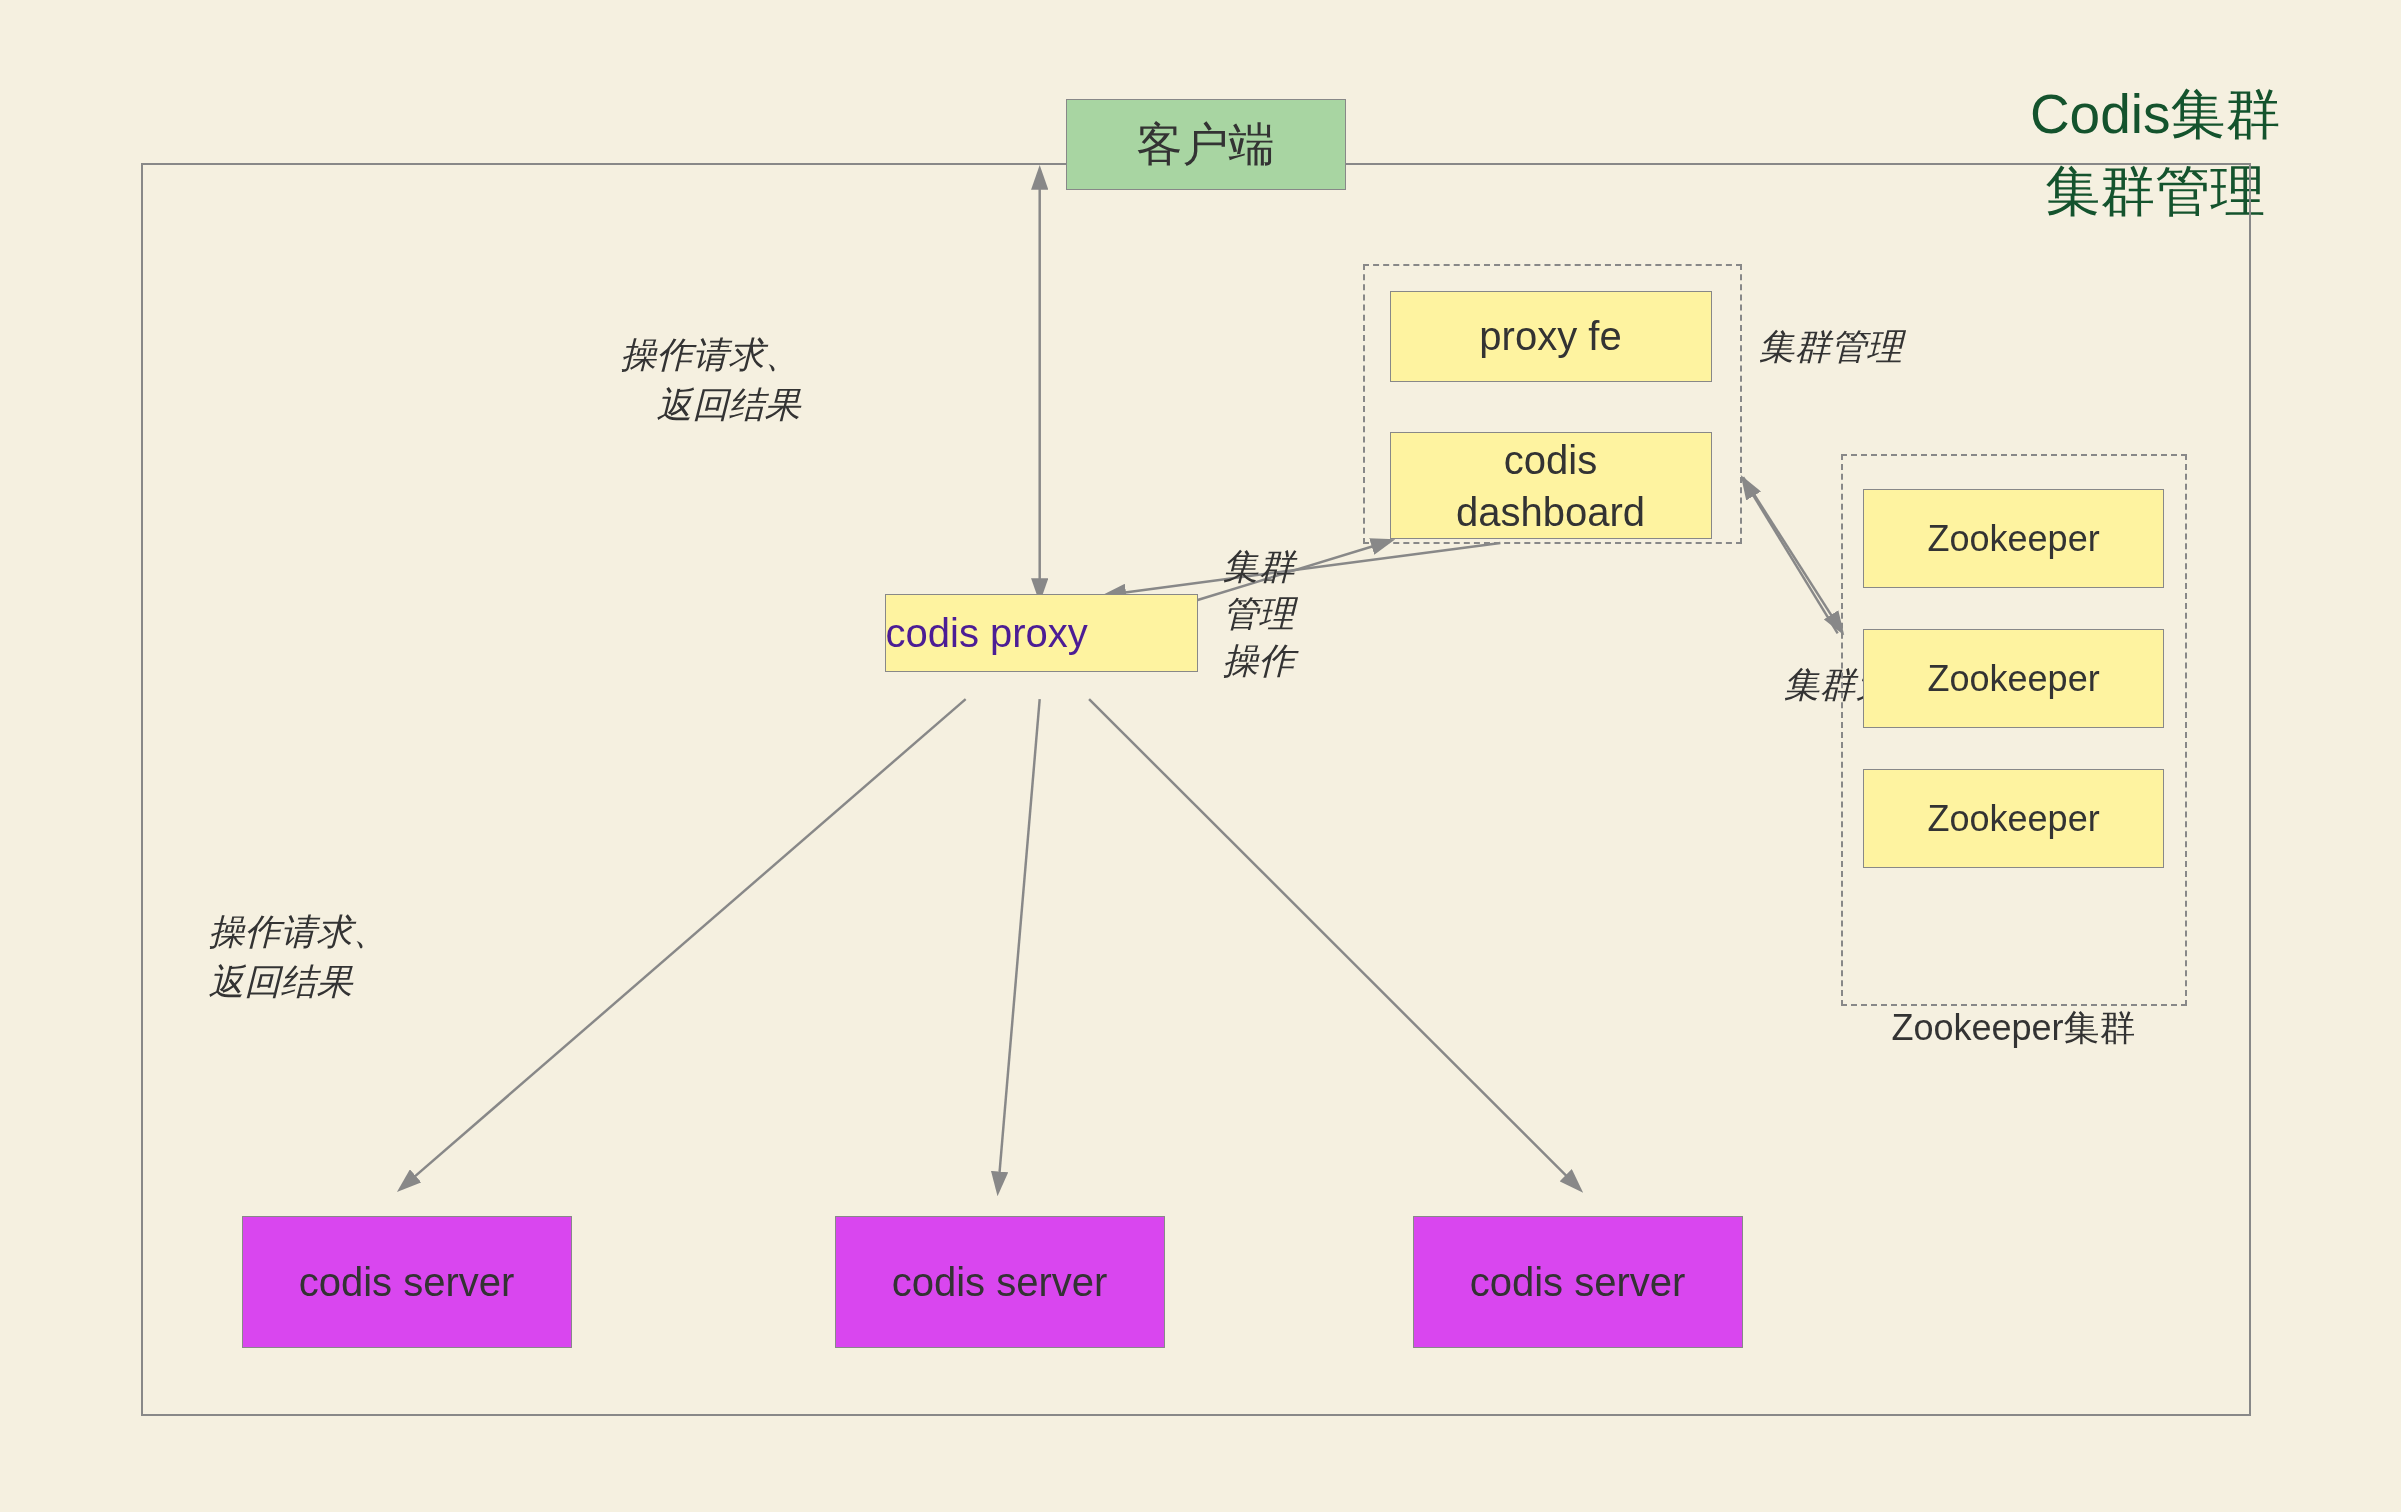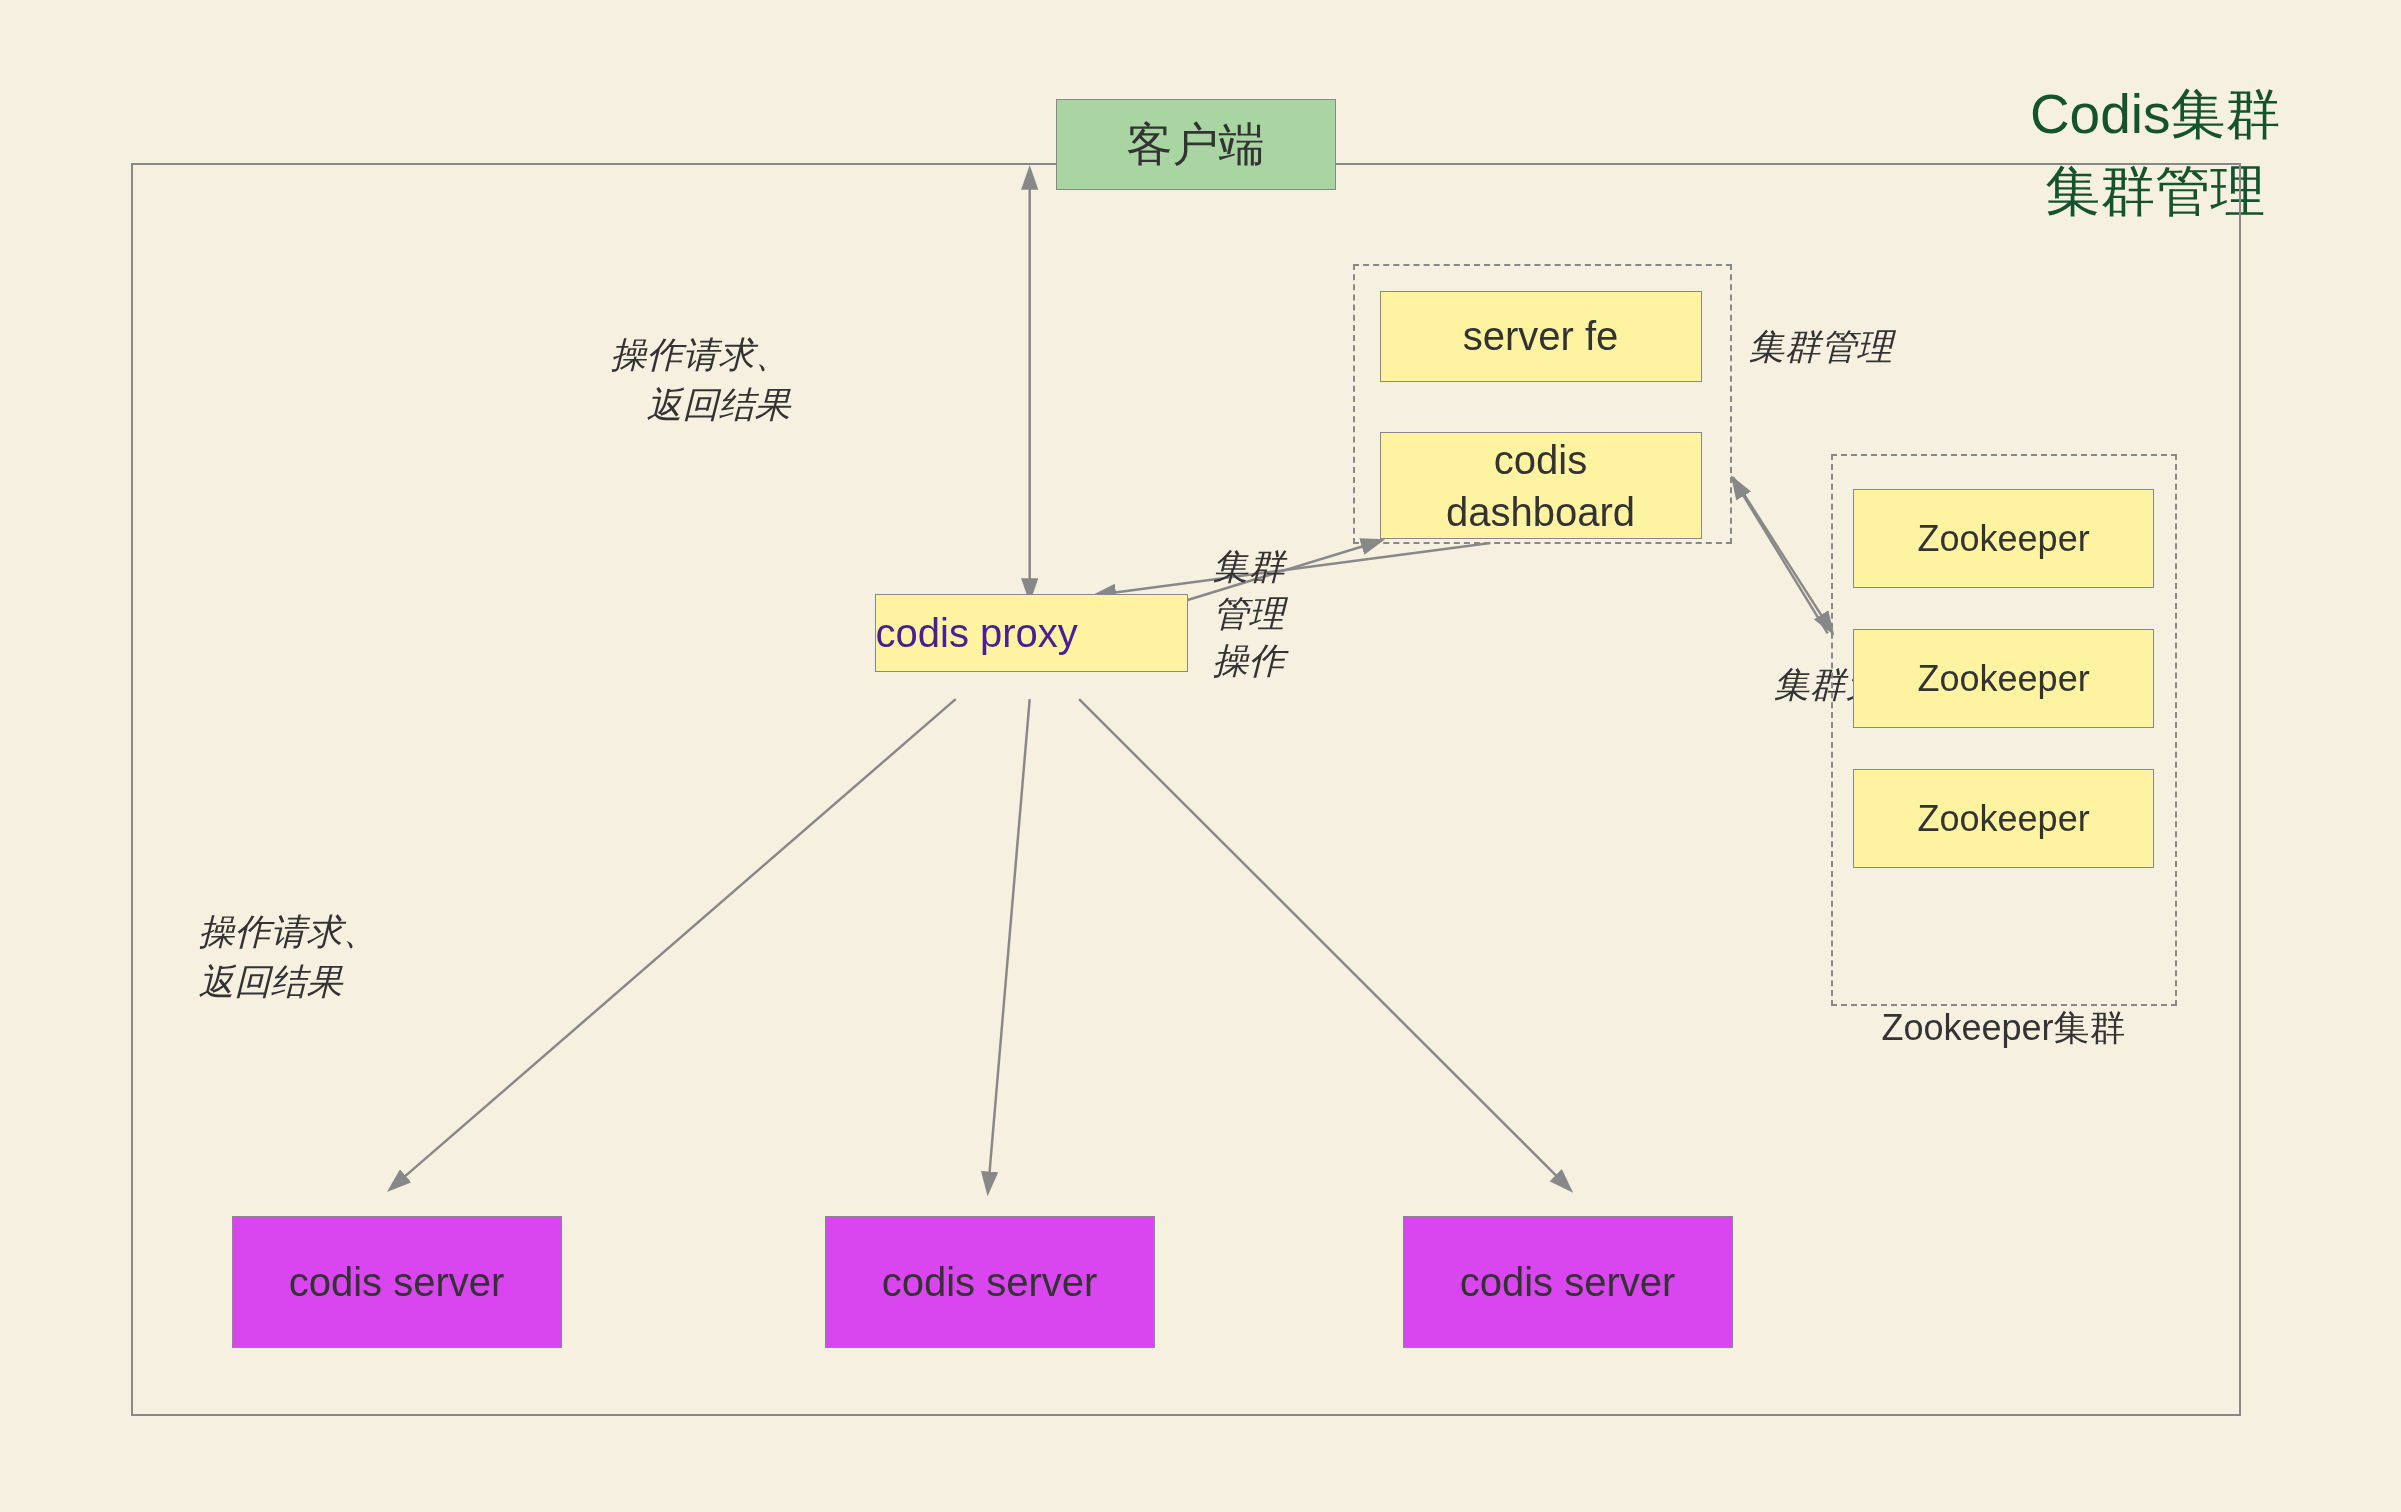--- a/index.html
+++ b/index.html
@@ -31,21 +31,21 @@
       right: 33px;
       font-size: 55px;
       color: #14532d;
       line-height: 1.4;
       text-align: center;
     }
 
     
     .main-rect {
       position: absolute;
-      left: 43px;
+      left: 53px;
       top: 107px;
       width: 2110px;
       height: 1253px;
       border: 2.5px solid #888;
       background: transparent;
     }
 
     
     .client-box {
       position: absolute;
@@ -254,21 +254,21 @@
       <span style="white-space: pre-line;">操作请求、
 返回结果</span>
     </div>
 
     <div class="proxy-box">
       <span>codis proxy</span>
     </div>
 
     <div class="fe-group">
       <div class="fe-box">
-        <span>server fe</span>
+        <span>proxy fe</span>
       </div>
       <div class="dashboard-box">
         <span style="white-space: pre-line;">codis
 dashboard</span>
       </div>
     </div>
 
     <div class="label-text" style="left: 1616px; top: 157px;">
       <span>集群管理</span>
     </div>

